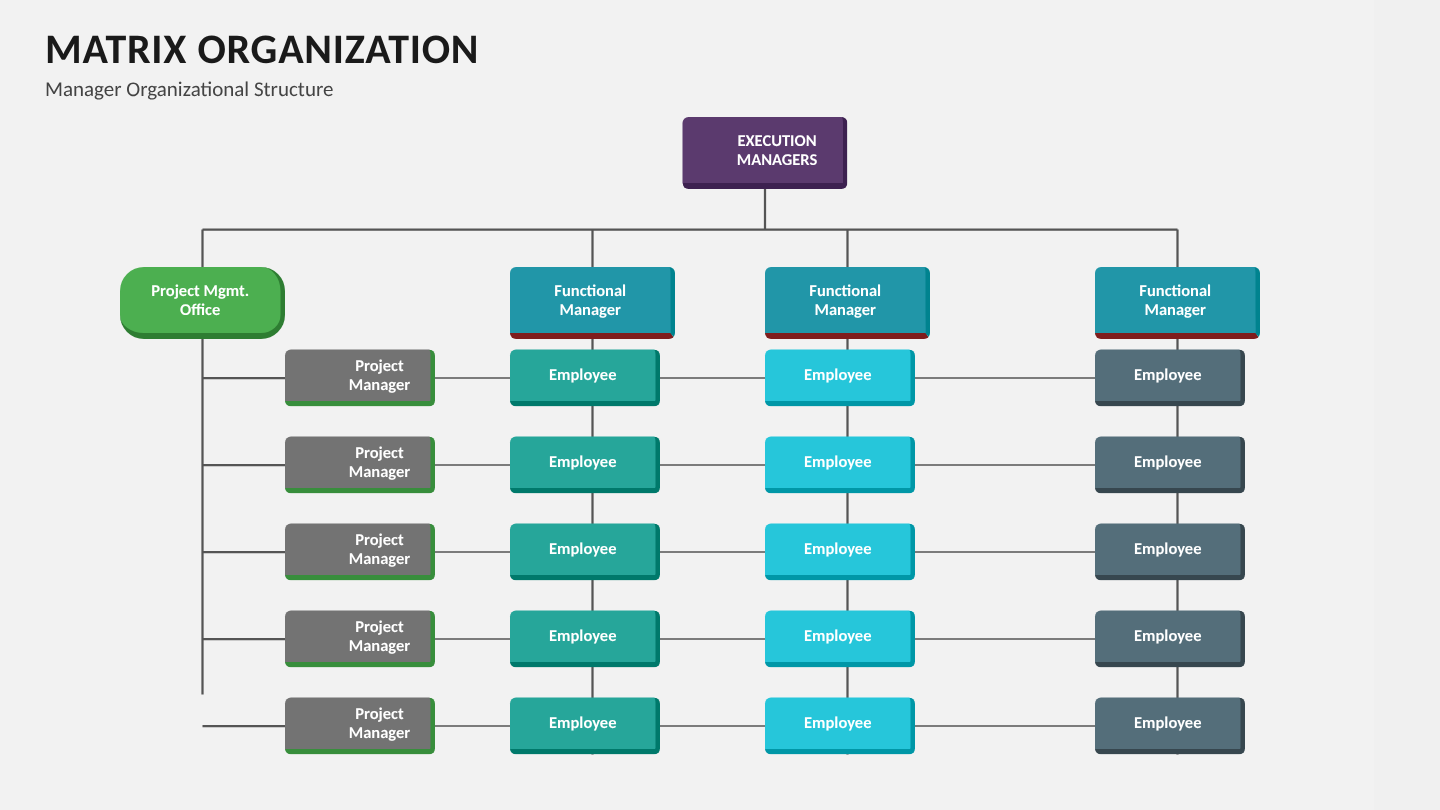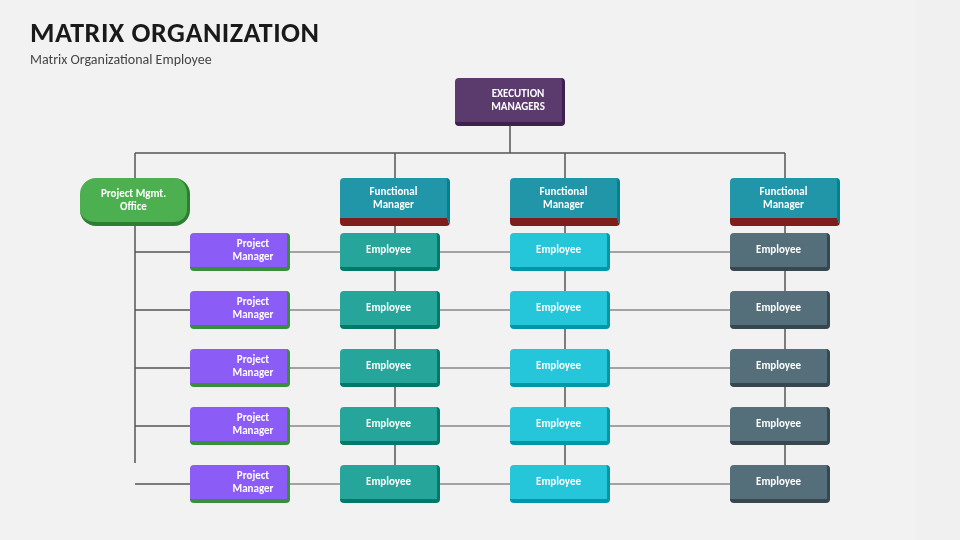--- a/index.html
+++ b/index.html
@@ -69,21 +69,21 @@
       height: 48px;
       font-size: 11px;
     }
     .box-func {
       background: #2196a8;
       width: 110px;
       height: 48px;
       font-size: 11px;
     }
     .box-pm {
-      background: #8b5cf6;
+      background: #737373;
       width: 100px;
       height: 38px;
       font-size: 11px;
       padding-left: 35px;
     }
     .box-emp-green {
       background: #26a69a;
       width: 100px;
       height: 38px;
       font-size: 11px;
@@ -96,32 +96,32 @@
     }
     .box-emp-blue {
       background: #546e7a;
       width: 100px;
       height: 38px;
       font-size: 11px;
     }
     
     .box-exec { border-bottom: 4px solid #3d2150; border-right: 3px solid #3d2150; padding-left: 25px; }
     .box-pmo { border-bottom: 4px solid #2e7d32; border-right: 3px solid #2e7d32; border-radius: 16px; }
-    .box-func { border-bottom: 8px solid #7f1d1d; border-right: 3px solid #00838f; }
+    .box-func { border-bottom: 4px solid #7f1d1d; border-right: 3px solid #00838f; }
     .box-pm { border-bottom: 4px solid #388e3c; border-right: 3px solid #388e3c; }
     .box-emp-green { border-bottom: 4px solid #00796b; border-right: 3px solid #00796b; }
     .box-emp-teal { border-bottom: 4px solid #0097a7; border-right: 3px solid #0097a7; }
     .box-emp-blue { border-bottom: 4px solid #37474f; border-right: 3px solid #37474f; }
   </style>
 </head>
 <body>
 
 <div class="slide">
   <div class="title">MATRIX ORGANIZATION</div>
-  <div class="subtitle">Matrix Organizational Employee</div>
+  <div class="subtitle">Manager Organizational Structure</div>
 
   <div class="chart-area">
 
     <svg class="lines-svg">
 
       <line x1="480" y1="48" x2="480" y2="75" stroke="#555" stroke-width="1.5"></line>
 
       <line x1="105" y1="75" x2="755" y2="75" stroke="#555" stroke-width="1.5"></line>
 
       <line x1="105" y1="75" x2="105" y2="100" stroke="#555" stroke-width="1.5"></line>

